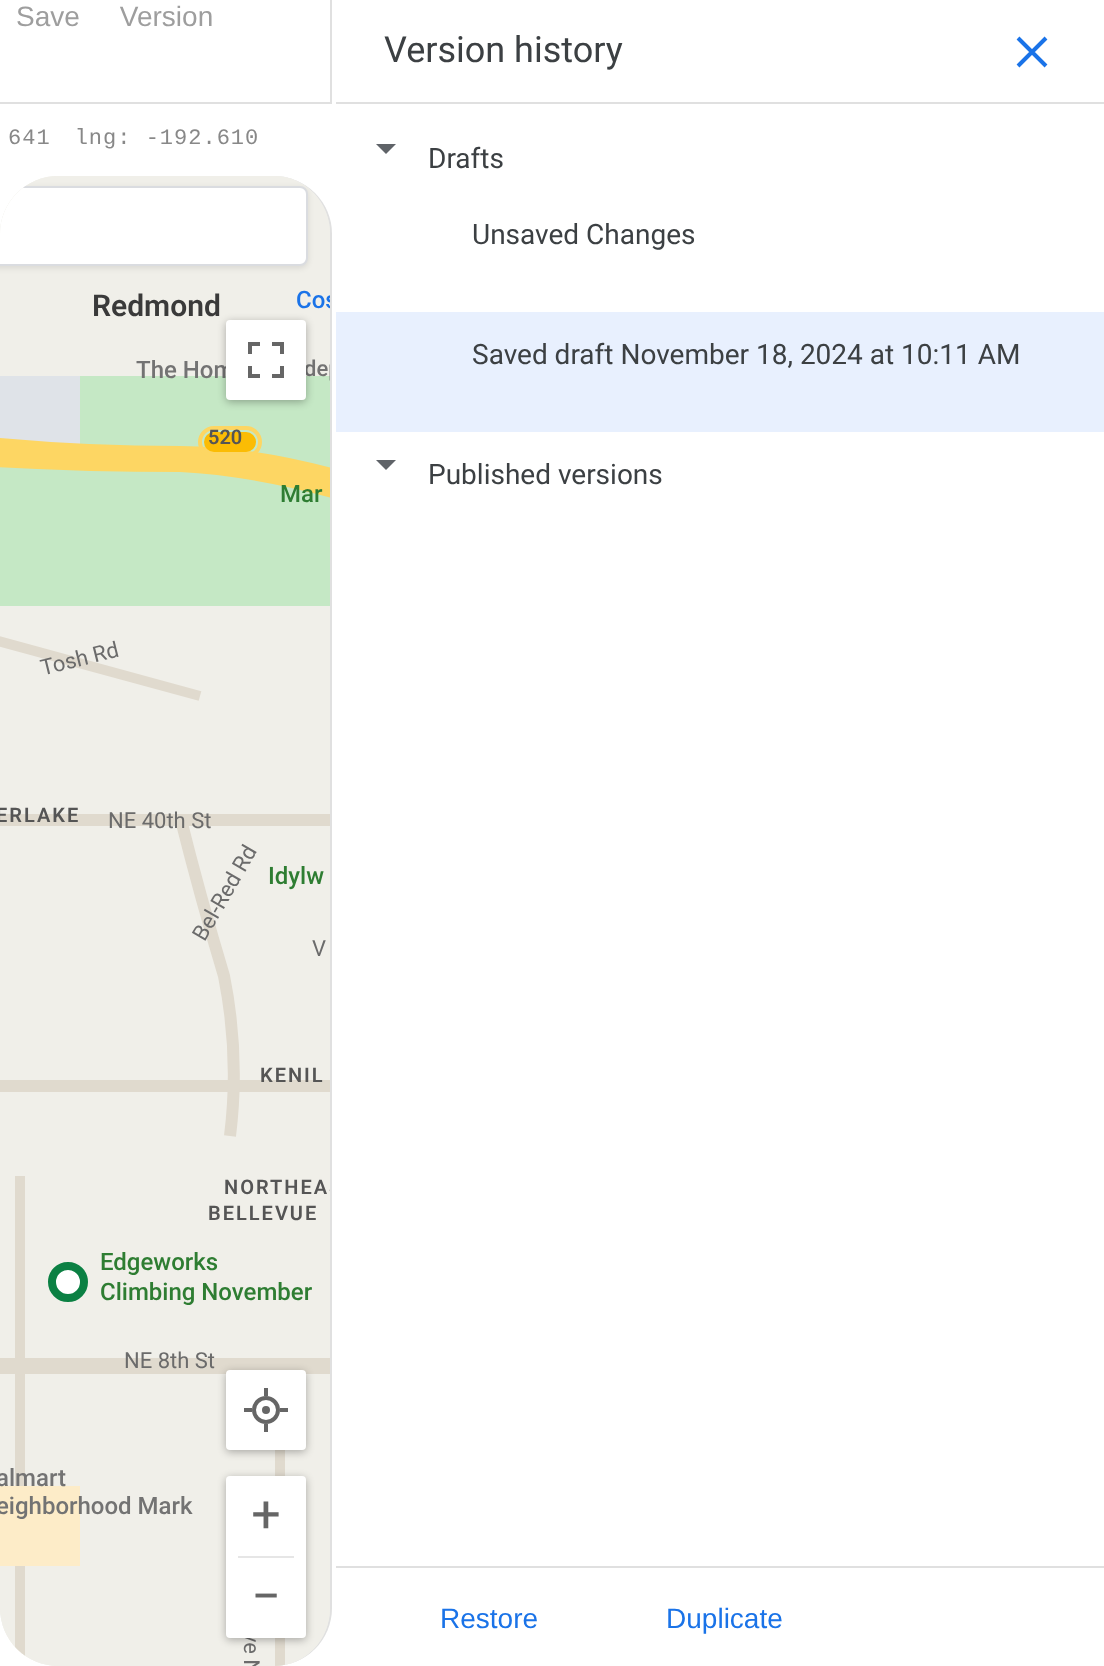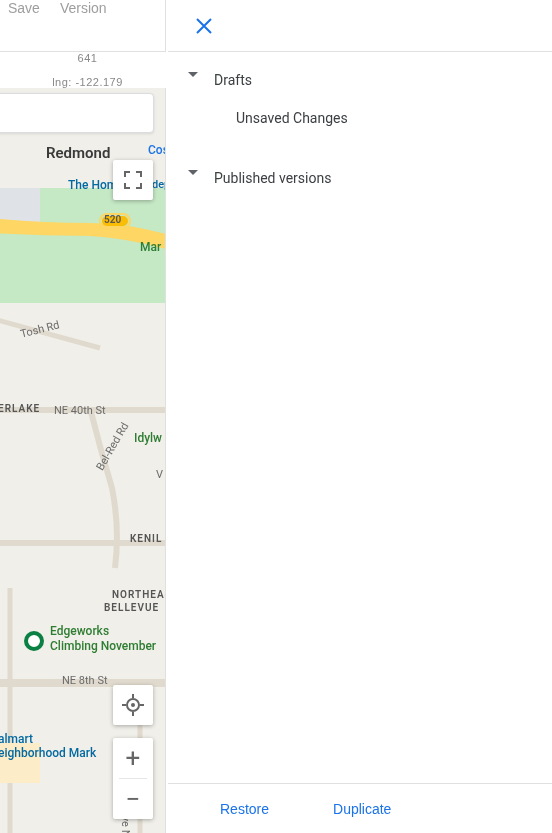--- a/index.html
+++ b/index.html
@@ -25,37 +25,37 @@
       color: #9e9e9e;
       font-size: 14px;
       cursor: pointer;
       border: none;
       background: none;
     }
     .coords-bar {
       width: 176px;
       height: 36px;
       border-right: 1px solid #e0e0e0;
-      font-family: Liberation Sans, sans-serif;
+      font-family: Liberation Mono, monospace;
       font-size: 11px;
       color: #888;
       display: flex;
       align-items: center;
       padding: 0 4px;
       gap: 12px;
       letter-spacing: 0.5px;
-      flex-direction: column;
     }
     .map-area {
       width: 166px;
       height: 745px;
       position: relative;
       background: #f0efe9;
       overflow: hidden;
       border-right: 1px solid #e0e0e0;
+      border-radius: 29px;
     }
     .map-canvas { position: absolute; inset: 0; }
     .style-box {
       position: absolute;
       top: 5px;
       right: 11px;
       left: -20px;
       height: 40px;
       background: #fff;
       border: 1px solid #dadce0;
@@ -112,21 +112,21 @@
     }
     .zoom-sep { height: 1px; background: #e6e6e6; margin: 0 6px; }
     .map-label {
       position: absolute;
       font-size: 12px;
       font-weight: 500;
       white-space: nowrap;
     }
     .city { font-size: 15px; color: #3a3a3a; font-weight: 600; }
     .district { font-size: 10px; letter-spacing: 1px; color: #555; font-weight: 600; text-transform: uppercase; }
-    .poi { color: #0369a1; font-size: 12px; }
+    .poi { color: #737373; font-size: 12px; }
     .park { color: #2e7d32; }
     .street { font-size: 11px; color: #6b6b6b; font-weight: 400; }
     .marker {
       position: absolute;
       width: 20px;
       height: 20px;
       border-radius: 50%;
       background: #fff;
       border: 4px solid #0b8043;
       left: 24px;
@@ -216,21 +216,21 @@
 </head>
 <body>
 
 <div class="top-toolbar">
   <button class="tool-btn">Save</button>
   <button class="tool-btn">Version</button>
 </div>
 
 <div class="coords-bar">
   <span>641</span>
-  <span>lng: -122.179</span>
+  <span>lng: -192.610</span>
 </div>
 
 <div class="map-area">
   <svg class="map-canvas" width="166" height="745">
     <rect width="166" height="745" fill="#f0efe9"></rect>
     <rect x="0" y="100" width="166" height="115" fill="#c5e8c5"></rect>
     <rect x="-20" y="100" width="60" height="40" fill="#dfe3e8"></rect>
     <path d="M -10 130 Q 40 135 90 135 Q 130 135 180 150 L 180 165 Q 130 150 90 148 Q 40 148 -10 145 Z" fill="#fdd663"></path>
     <rect x="100" y="126" width="30" height="14" rx="7" fill="none" stroke="#fdd663" stroke-width="2"></rect>
     <rect x="102" y="128" width="26" height="10" rx="5" fill="#fbbc04"></rect>
@@ -290,33 +290,35 @@
 
   <div class="zoom-ctrl">
     <div class="zoom-btn">+</div>
     <div class="zoom-sep"></div>
     <div class="zoom-btn">−</div>
   </div>
 </div>
 
 <div class="panel">
   <div class="panel-header">
+    <div class="panel-title">Version history</div>
     <button class="close-btn">
       <svg width="16" height="16">
           <path d="M1 1 L15 15 M15 1 L1 15" stroke="#1a73e8" stroke-width="2"></path>
         </svg>
     </button>
   </div>
 
   <div class="panel-body">
     <div class="section-header">
       <div class="caret"></div>
       <div class="section-title">Drafts</div>
     </div>
     <div class="version-item">Unsaved Changes</div>
+    <div class="version-item selected">Saved draft November 18, 2024 at 10:11 AM</div>
 
     <div class="section-header" style="margin-top:6px">
       <div class="caret"></div>
       <div class="section-title">Published versions</div>
     </div>
   </div>
 
   <div class="panel-footer">
     <button class="footer-btn">Restore</button>
     <button class="footer-btn">Duplicate</button>

